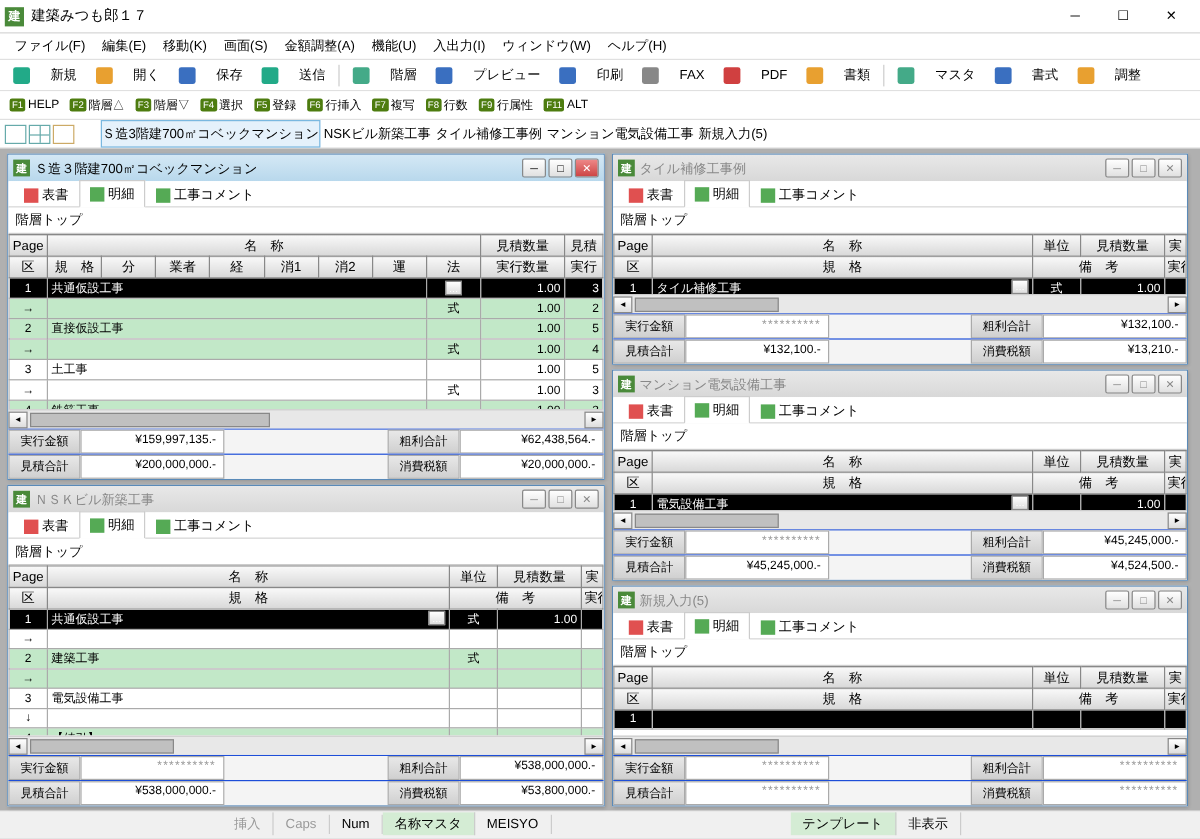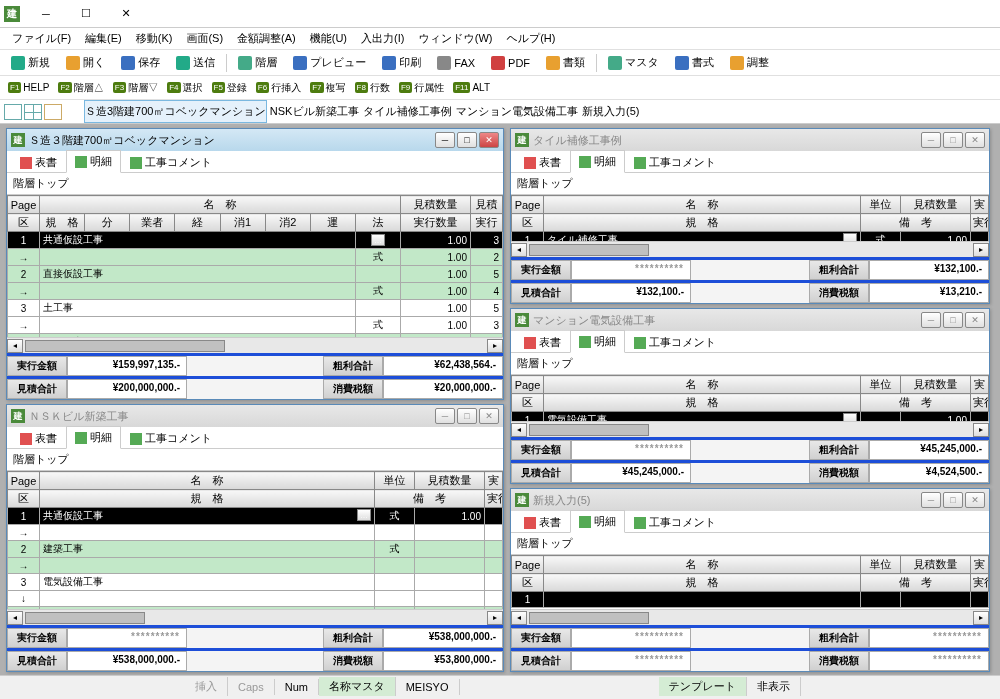--- a/index.html
+++ b/index.html
@@ -5,21 +5,21 @@
 * { margin: 0; padding: 0; box-sizing: border-box; }
 body { font-family: "MS PGothic", "Meiryo", sans-serif; font-size: 11px; background: #f0f0f0; width: 1000px; height: 699px; overflow: hidden; position: relative; }
 .titlebar { height: 28px; background: #fff; display: flex; align-items: center; padding: 0 4px; border-bottom: 1px solid #ccc; }
 .titlebar .icon { width: 16px; height: 16px; background: #4a8a3a; color: #fff; display: inline-flex; align-items: center; justify-content: center; font-size: 10px; margin-right: 6px; font-weight: bold; }
 .titlebar .title { flex: 1; font-size: 12px; }
 .winbtns { display: flex; gap: 0; }
 .winbtn { width: 40px; height: 26px; display: flex; align-items: center; justify-content: center; cursor: pointer; }
 .menubar { height: 22px; background: #fff; display: flex; align-items: center; padding: 0 6px; gap: 2px; border-bottom: 1px solid #e0e0e0; }
 .menubar span { padding: 20px 6px; cursor: pointer; }
 .toolbar { height: 26px; background: #fff; display: flex; align-items: center; padding: 0 4px; gap: 2px; border-bottom: 1px solid #e0e0e0; }
-.tbtn { display: flex; align-items: center; gap: 3px; padding: 2px 6px; cursor: pointer; border: 1px solid transparent; white-space: nowrap; text-align: right; }
+.tbtn { display: flex; align-items: center; gap: 17px; padding: 2px 6px; cursor: pointer; border: 1px solid transparent; white-space: nowrap; text-align: right; }
 .ticon { width: 14px; height: 14px; display: inline-block; }
 .toolbar .sep { width: 1px; height: 18px; background: #ccc; margin: 0 2px; }
 .toolbar2 { height: 24px; background: #fff; display: flex; align-items: center; padding: 0 4px; gap: 1px; border-bottom: 1px solid #e0e0e0; }
 .tbtn2 { display: flex; align-items: center; gap: 2px; padding: 1px 3px; cursor: pointer; border: 1px solid transparent; font-size: 10px; white-space: nowrap; }
 .fkey { background: #4d7c0f; color: #fff; font-size: 8px; padding: 1px 2px; border-radius: 2px; }
 .doctabs { height: 24px; background: #fff; display: flex; align-items: center; padding: 0 4px; gap: 2px; border-bottom: 1px solid #ccc; }
 .splitview { display: flex; gap: 2px; margin-right: 20px; }
 .splitview .sv { width: 18px; height: 16px; border: 1px solid #6aa; cursor: pointer; display: inline-block; position: relative; }
 .splitview .sv.grid::before { content: ""; position: absolute; left: 8px; top: 0; bottom: 0; width: 1px; background: #6aa; }
 .splitview .sv.grid::after { content: ""; position: absolute; top: 7px; left: 0; right: 0; height: 1px; background: #6aa; }
@@ -44,35 +44,36 @@
 .grid th { background: linear-gradient(#f8f8f8, #d8d8d8); border: 1px solid #888; font-weight: normal; font-size: 11px; padding: 1px 2px; white-space: nowrap; overflow: hidden; }
 .grid td { border: 1px solid #aaa; padding: 1px 3px; font-size: 10px; white-space: nowrap; overflow: hidden; height: 16px; }
 .grid .center { text-align: center; }
 .grid .right { text-align: right; }
 .grid .cellbtn { width: 14px; height: 12px; border: 1px solid #888; background: linear-gradient(#fff,#ddd); display: inline-flex; align-items: center; justify-content: center; font-size: 8px; cursor: pointer; }
 .grid .selrow td { background: #000; color: #fff; }
 .grid .greenrow td { background: #c2e8c8; }
 .scrollh { height: 16px; background: #e8e8e8; border-top: 1px solid #ccc; display: flex; align-items: center; position: relative; }
 .scrollh .thumb { position: absolute; height: 12px; top: 2px; background: #c0c0c0; border: 1px solid #888; }
 .scrollh .arr { width: 16px; height: 14px; border: 1px solid #888; background: linear-gradient(#fff,#ddd); display: flex; align-items: center; justify-content: center; font-size: 8px; cursor: pointer; }
-.sumrow { display: flex; background: #f4f4f4; border-top: 3px solid #1d4ed8; font-size: 10px; font-weight: bold; }
+.sumrow { display: flex; background: #f4f4f4; border-top: 1px solid #1d4ed8; font-size: 10px; }
 .sumrow .lbl { width: 60px; background: linear-gradient(#e8e8e8,#d0d0d0); border: 1px solid #aaa; padding: 2px 4px; text-align: center; }
 .sumrow .val { width: 120px; border: 1px solid #aaa; padding: 2px 6px; text-align: right; background: #fff; }
 .sumrow .mask { letter-spacing: 1px; color: #999; }
 .sumrow .gap { flex: 1; }
 .statusbar { height: 22px; background: #f0f0f0; border-top: 1px solid #ccc; display: flex; align-items: center; font-size: 11px; }
 .statusbar .sitem { padding: 2px 10px; border-right: 1px solid #ccc; }
 .statusbar .sitem.on { background: #d4ecd4; }
 .statusbar .sitem.dim { color: #999; }
 </style>
 </head>
 <body>
 
 <div class="titlebar">
   <span class="icon">建</span>
+  <span class="title">建築みつも郎１７</span>
   <div class="winbtns">
     <div class="winbtn">─</div>
     <div class="winbtn">☐</div>
     <div class="winbtn close">✕</div>
   </div>
 </div>
 
 <div class="menubar" id="menubar">
     <span>ファイル(F)</span>
     <span>編集(E)</span>

